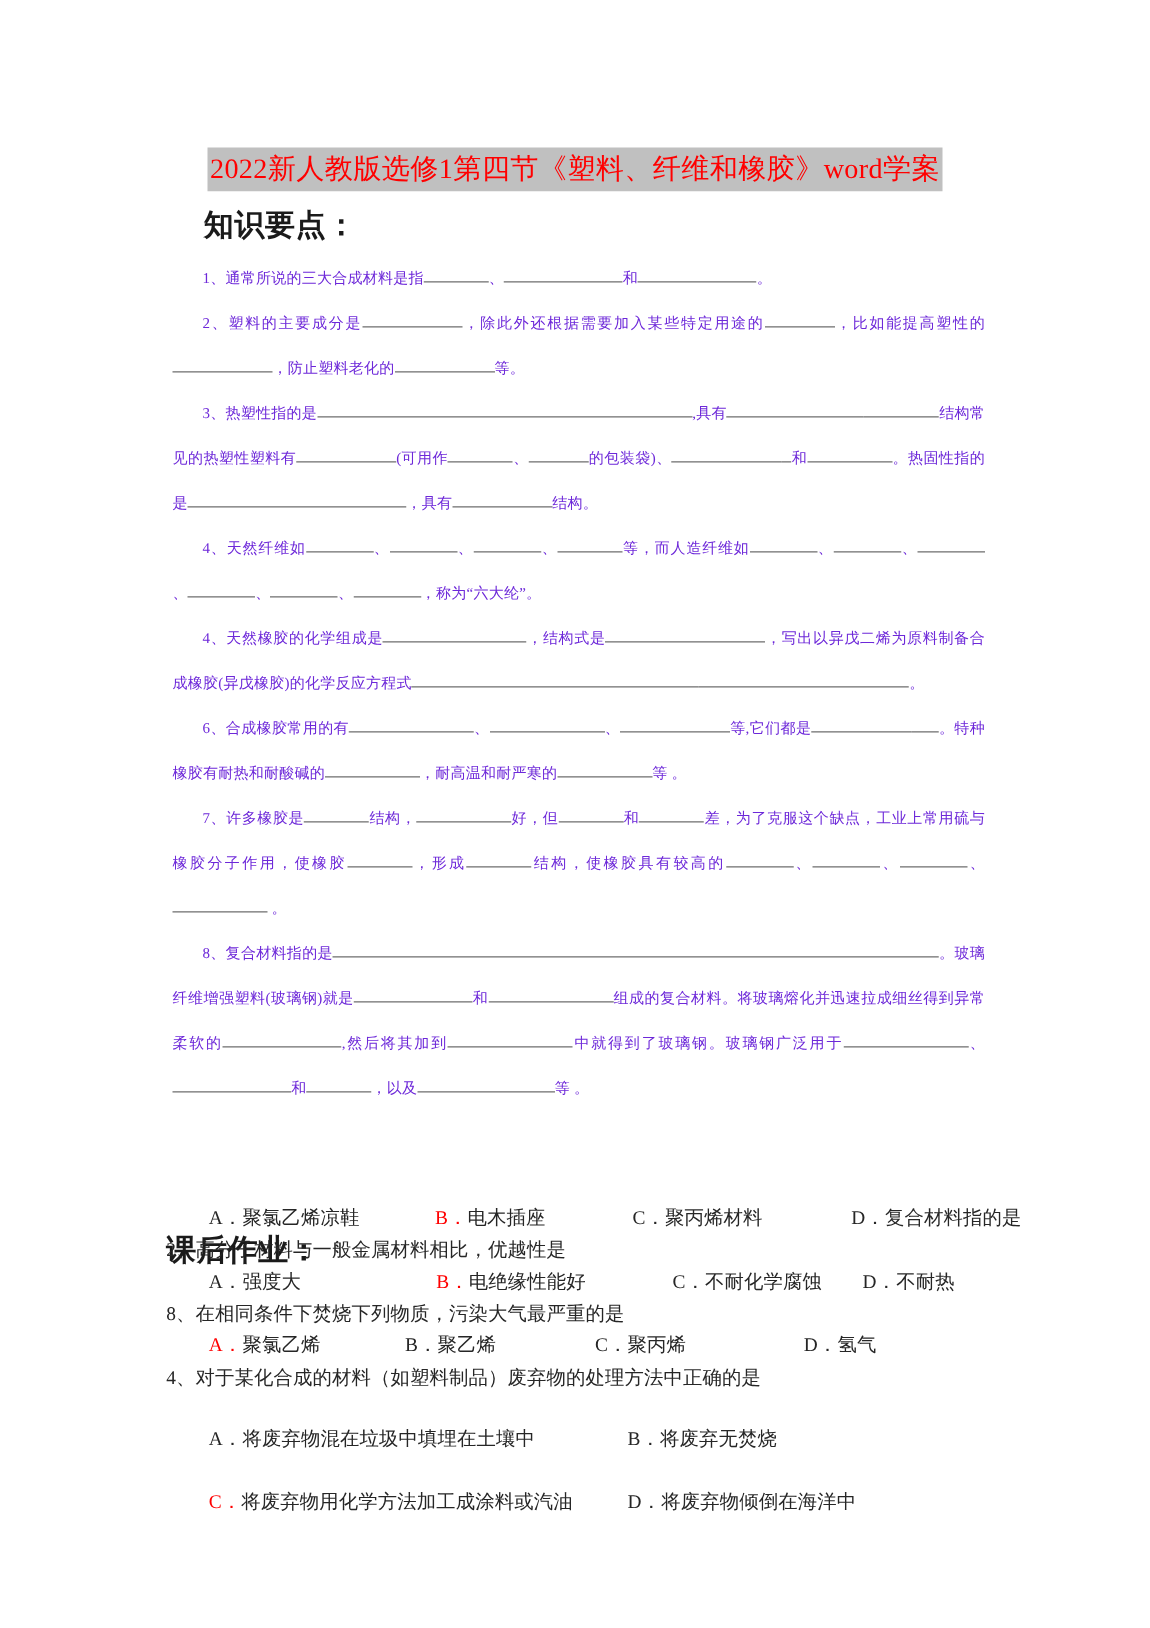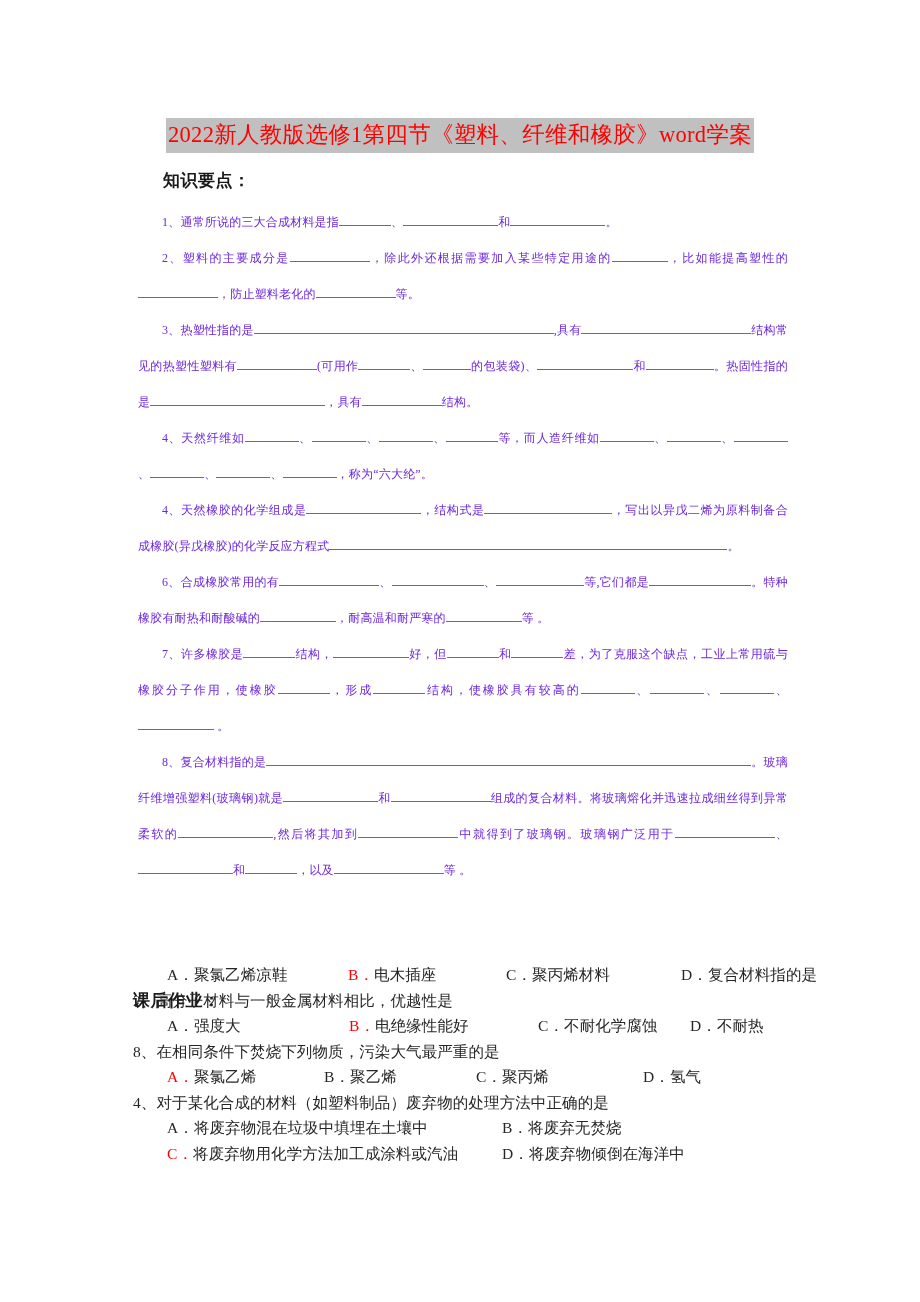--- a/index.html
+++ b/index.html
@@ -39,21 +39,21 @@
     line-height: 30px;
     letter-spacing: 0.3px;
     padding: 2px 2px 3px 2px;
     white-space: nowrap;
   }
 
   
   .sec-head {
     position: absolute;
     font-weight: bold;
-    font-size: 17px;
+    font-size: 24px;
     line-height: 26px;
     letter-spacing: 0.5px;
   }
   #kh { left: 163px; top: 168px; }
   #zh { left: 133px; top: 988px; }
 
   
   .knowledge {
     position: absolute;
     left: 138px;
@@ -106,21 +106,21 @@
   .mark-red { color: #ff0000; }
   .op-w1 { width: 181px; }
   .op-w2 { width: 158px; }
   .op-w3 { width: 175px; }
   .op-s1 { width: 182px; }
   .op-s2 { width: 189px; }
   .op-s3 { width: 152px; }
   .op-t1 { width: 157px; }
   .op-t2 { width: 152px; }
   .op-t3 { width: 167px; }
-  .op-f1 { width: 335px; }
+  .op-f1 { width: 335px; margin-top: 24px; }
 </style>
 </head>
 <body>
 
 <div class="page">
 
   <div class="title-wrap">
     <span class="title">2022新人教版选修1第四节《塑料、纤维和橡胶》word学案</span>
   </div>
 

